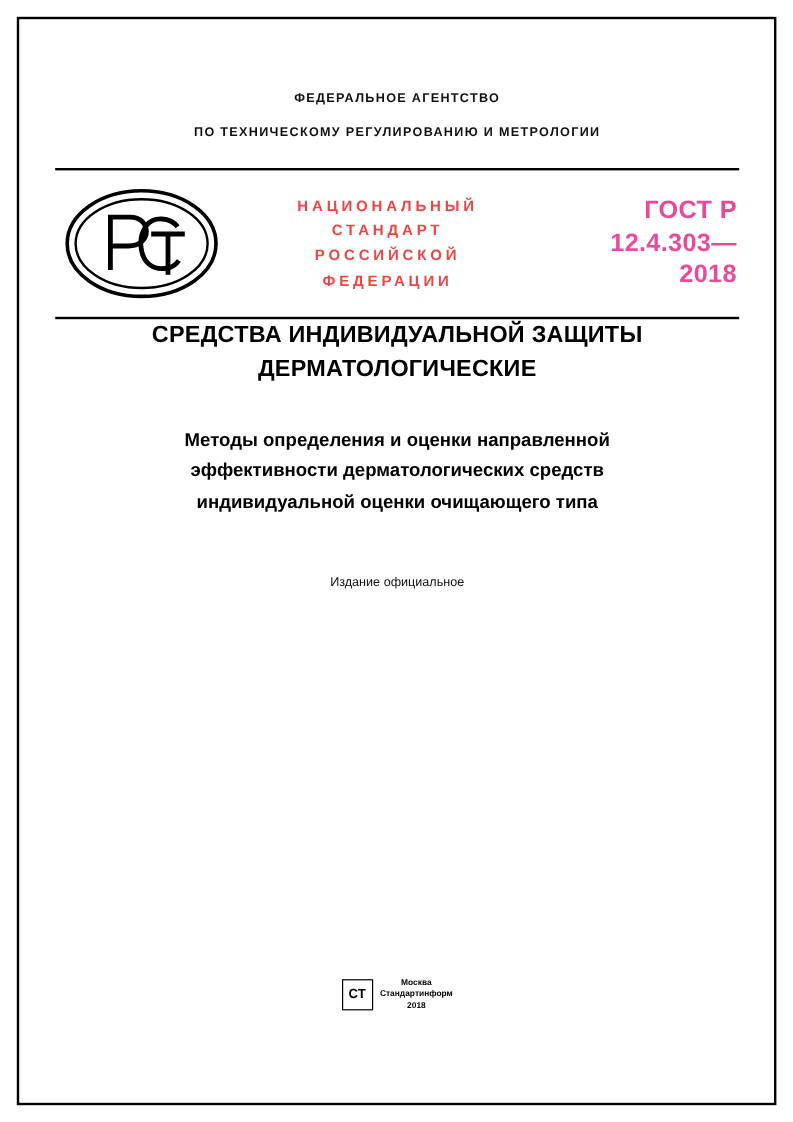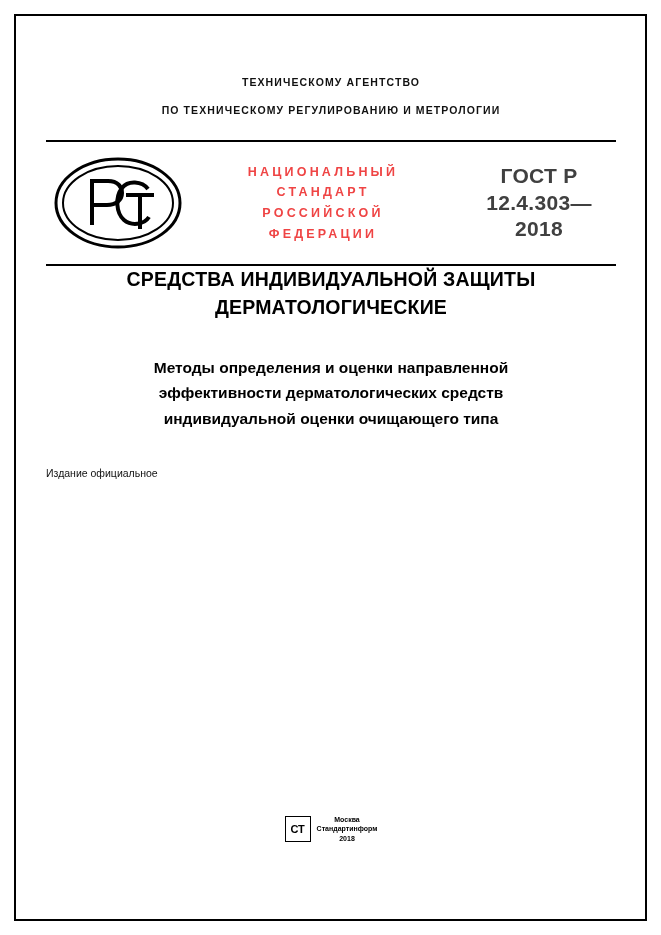--- a/index.html
+++ b/index.html
@@ -88,25 +88,25 @@
     text-align: center;
     font-size: 12.5px;
     font-weight: bold;
     letter-spacing: 3.2px;
     line-height: 1.65;
     color: #ef4444;
     padding-right: 6px;
   }
   .gost-num {
     width: 150px;
-    text-align: center;
+    text-align: right;
     font-size: 21px;
     font-weight: bold;
     line-height: 1.28;
-    color: #404040;
+    color: #ec4899;
     letter-spacing: 0.3px;
   }
   
   .sys-title {
     text-align: center;
     font-size: 16.5px;
     font-weight: bold;
     margin-top: 58px;
     letter-spacing: 0.1px;
   }
@@ -119,22 +119,23 @@
   }
   .subtitle {
     text-align: center;
     font-size: 15.5px;
     font-weight: bold;
     margin-top: 34px;
     line-height: 1.62;
     padding: 0 12px;
   }
   .official {
+    text-align: center;
     font-size: 10.5px;
-    margin-top: 36px;
+    margin-top: 48px;
     color: #111;
   }
   
   .publisher {
     position: absolute;
     left: 0;
     right: 0;
     bottom: 46px;
     display: flex;
     flex-direction: row;
@@ -161,21 +162,21 @@
 </style>
 </head>
 <body>
 
 <div class="page">
   <div class="frame"></div>
 
   <div class="content">
 
     <div class="agency">
-      <div class="agency-line1">ТЕХНИЧЕСКОМУ АГЕНТСТВО</div>
+      <div class="agency-line1">ФЕДЕРАЛЬНОЕ АГЕНТСТВО</div>
       <div class="agency-line2">ПО ТЕХНИЧЕСКОМУ РЕГУЛИРОВАНИЮ И МЕТРОЛОГИИ</div>
     </div>
 
     <hr class="rule rule-top">
 
     <div class="logo-block">
 
       <div class="logo-wrap">
         <svg width="132" height="96" viewBox="0 0 132 96" aria-hidden="true">
           <ellipse cx="66" cy="48" rx="62" ry="44" fill="none" stroke="#000" stroke-width="3"></ellipse>

